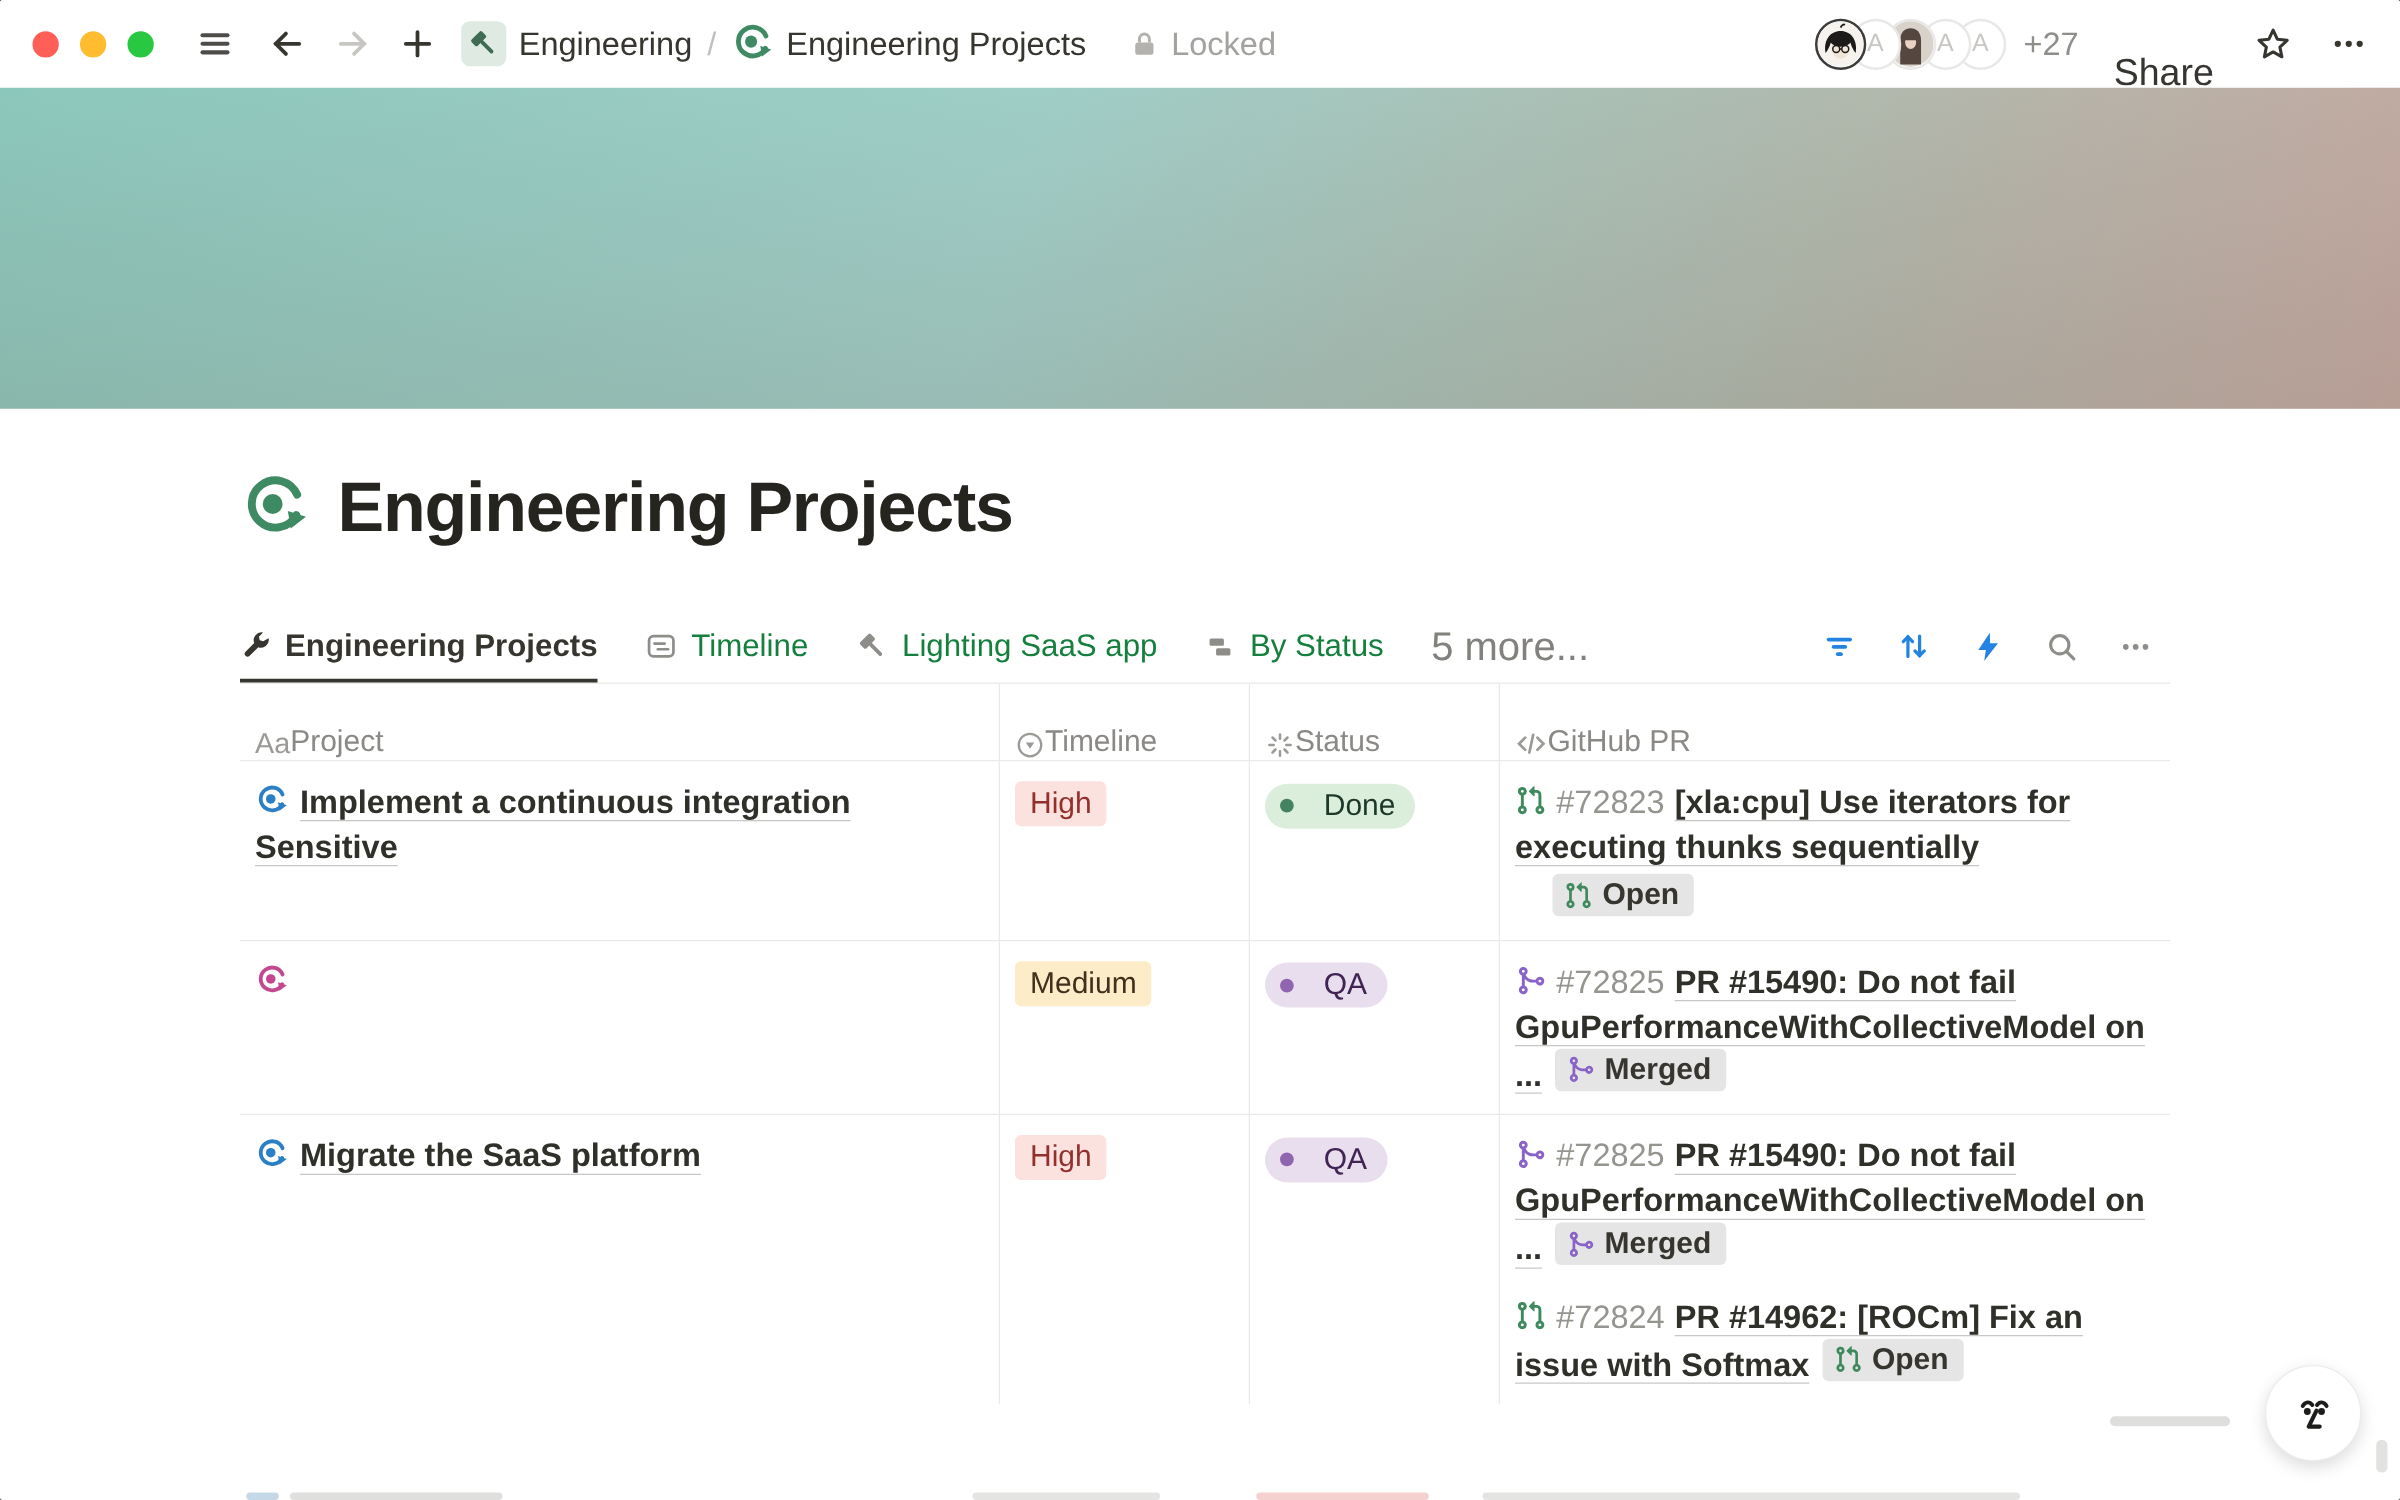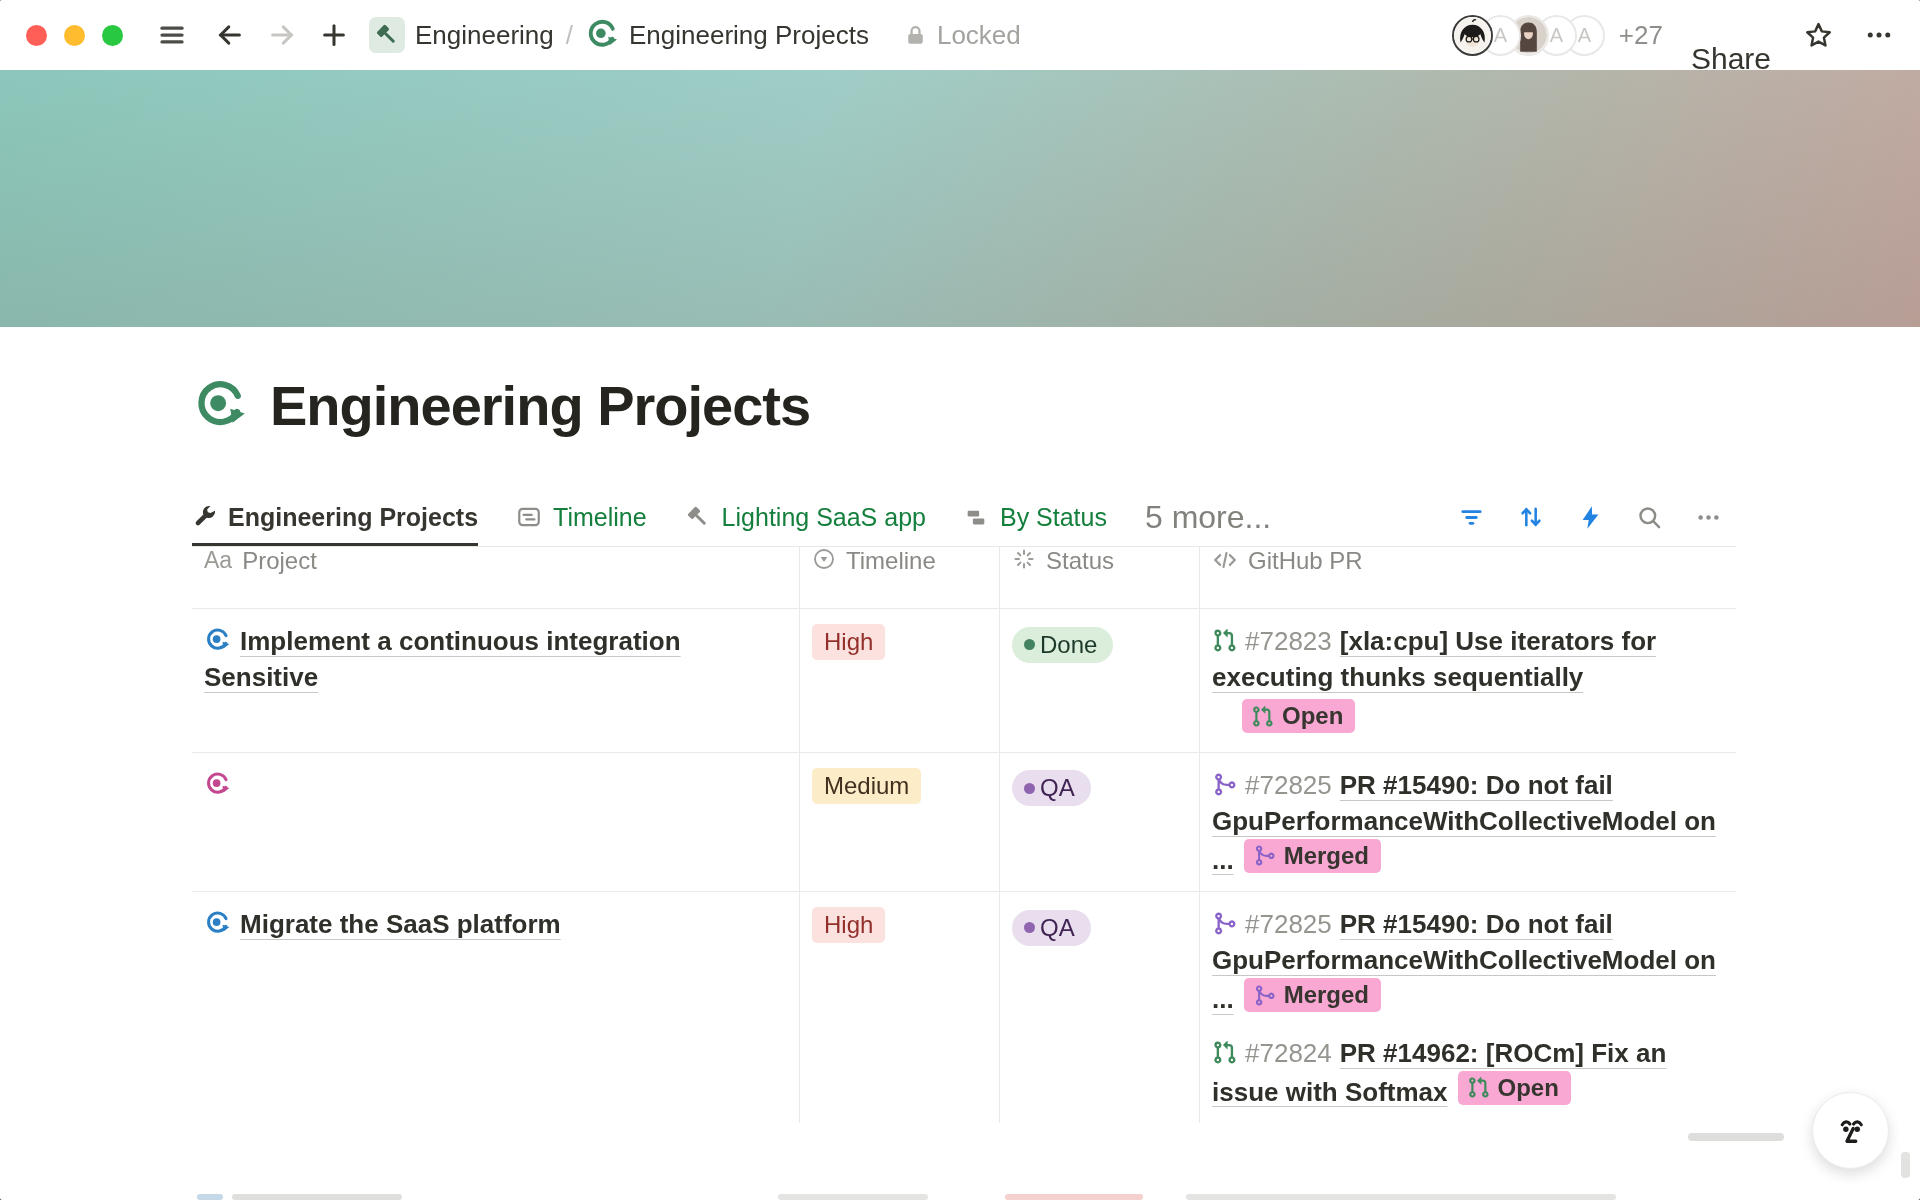--- a/index.html
+++ b/index.html
@@ -45,43 +45,43 @@
   .tab .ticon{color:#8e8d89;display:flex;}
   .tab.active{color:#37352f;font-weight:600;box-shadow:inset 0 -3px 0 #37352f;}
   .tab.active .ticon{color:#37352f;}
   .tab-more{font-size:32px;color:#82817d;cursor:pointer;margin-right:0;}
   .view-tools{margin-left:auto;display:flex;align-items:center;gap:32px;padding-right:14px;}
   .tool{display:flex;cursor:pointer;}
   .tool.blue{color:#2383e2;} .tool.gray{color:#8e8d89;}
   
   .grid-row{display:grid;grid-template-columns:608px 200px 200px 536px;}
   .thead{height:62px;color:#8a8985;font-size:24px;}
-  .th{display:flex;align-items:flex-start;gap:10px;padding:0 12px;border-bottom:1px solid #e9e9e7;cursor:pointer;}
+  .th{display:flex;align-items:flex-end;padding:0 12px;border-bottom:1px solid #e9e9e7;cursor:pointer;}
   .th:not(:last-child){border-right:1px solid #e9e9e7;}
   .aa{font-size:23px;color:#9b9a96;}
   .row{font-size:26px;}
   .cell{padding:14px 12px;border-bottom:1px solid #e9e9e7;box-sizing:border-box;line-height:36px;}
   .cell:not(:last-child){border-right:1px solid #e9e9e7;}
   .row3 .cell{border-bottom:none;}
   .proj-icon{display:inline-block;vertical-align:-4px;width:27px;height:27px;margin-right:9px;}
   .proj-icon.blue{color:#2b7fc4;} .proj-icon.pink{color:#c4488f;}
   .link{font-weight:600;color:#30302b;text-decoration:underline;text-decoration-color:rgba(55,53,47,.28);text-decoration-thickness:1px;text-underline-offset:6px;cursor:pointer;}
   .chip{display:inline-block;font-size:24px;font-weight:500;padding:3px 12px;border-radius:5px;line-height:30px;}
   .chip.high{background:#fbe2de;color:#93302c;}
   .chip.medium{background:#fdecc8;color:#42301e;}
-  .pill{display:inline-flex;align-items:center;gap:5px;font-size:24px;font-weight:500;padding:4px 16px 4px 12px;border-radius:999px;line-height:28px;}
+  .pill{display:inline-flex;align-items:center;gap:24px;font-size:24px;font-weight:500;padding:4px 16px 4px 12px;border-radius:999px;line-height:28px;}
   .pill .dot{width:11px;height:11px;border-radius:50%;}
   .pill.done{background:#dbeddb;color:#1c3829;} .pill.done .dot{background:#448361;}
   .pill.qa{background:#e8deee;color:#412454;} .pill.qa .dot{background:#9065b0;}
   .pr-entry{line-height:36px;}
   .pr-entry+.pr-entry{margin-top:18px;}
   .pr-ico{display:inline-block;vertical-align:-3px;width:25px;height:25px;margin-right:8px;}
   .pr-ico.open{color:#3f8a5c;} .pr-ico.merged{color:#8a63c9;}
   .pr-num{color:#95948f;margin-right:8px;}
-  .pr-badge{display:inline-flex;align-items:center;gap:8px;background:#f9a8d4;border-radius:5px;padding:2px 12px 2px 9px;font-size:24px;font-weight:600;color:#37352f;line-height:30px;vertical-align:1px;margin-left:10px;}
+  .pr-badge{display:inline-flex;align-items:center;gap:8px;background:#e5e5e5;border-radius:5px;padding:2px 12px 2px 9px;font-size:24px;font-weight:600;color:#37352f;line-height:30px;vertical-align:1px;margin-left:10px;}
   .pr-badge .pr-ico{margin-right:0;width:23px;height:23px;vertical-align:-3px;}
   .badge-indent{margin-left:30px;margin-top:4px;}
   
   .bottom-mask{position:absolute;left:0;right:0;top:1160px;height:34px;background:#fff;z-index:3;}
   .sliver{position:absolute;top:1194px;height:6px;border-radius:3px;opacity:.45;z-index:4;}
   .hscroll{position:absolute;left:1688px;top:1133px;width:96px;height:8px;border-radius:4px;background:#dededc;z-index:4;cursor:pointer;}
   .vscroll{position:absolute;left:1901px;top:1152px;width:9px;height:26px;border-radius:4px;background:#e2e2e0;z-index:4;cursor:pointer;}
   
   .ai-fab{position:absolute;left:1812px;top:1092px;width:77px;height:77px;border-radius:50%;background:#fff;border:1px solid #ececea;box-shadow:0 5px 14px rgba(0,0,0,.14);display:flex;align-items:center;justify-content:center;cursor:pointer;z-index:6;}
 </style>

